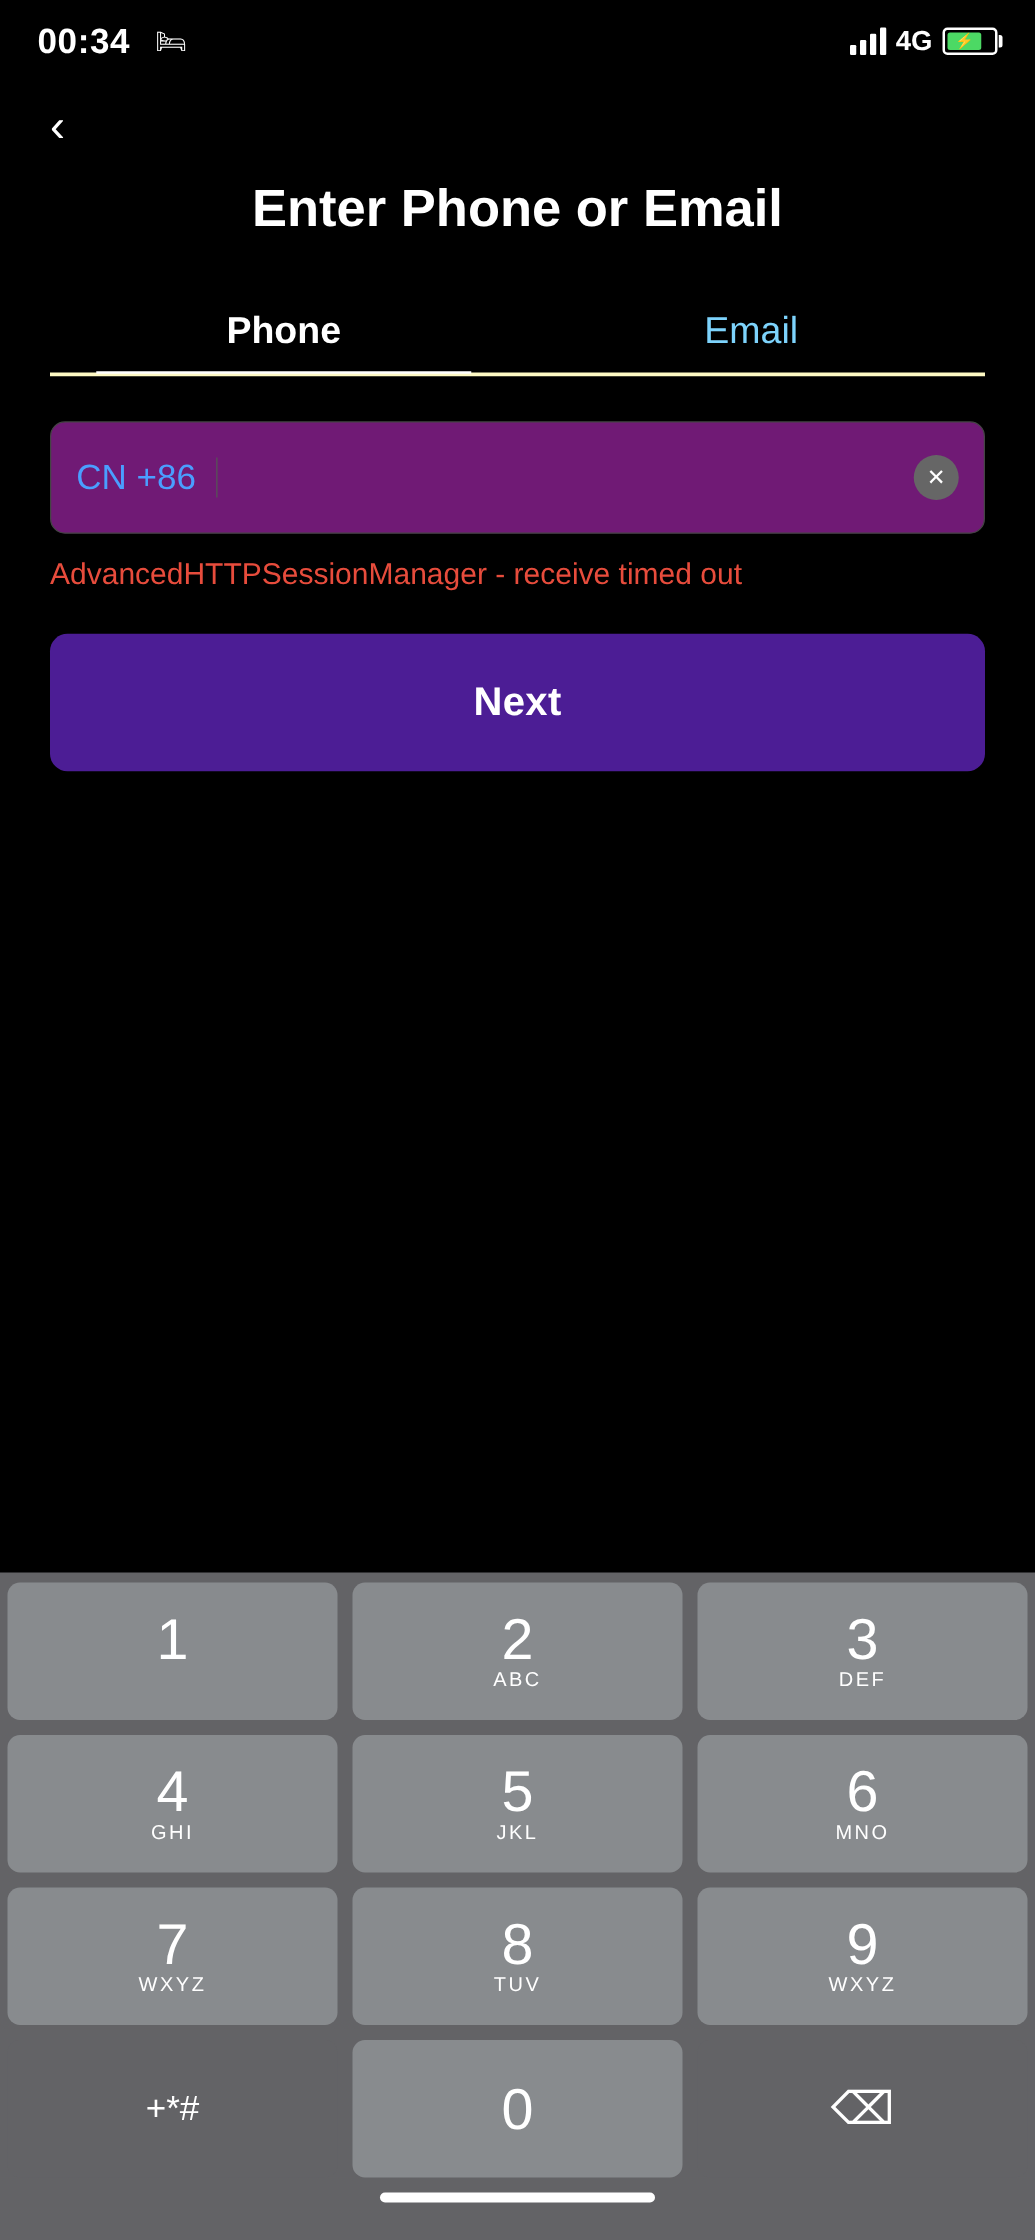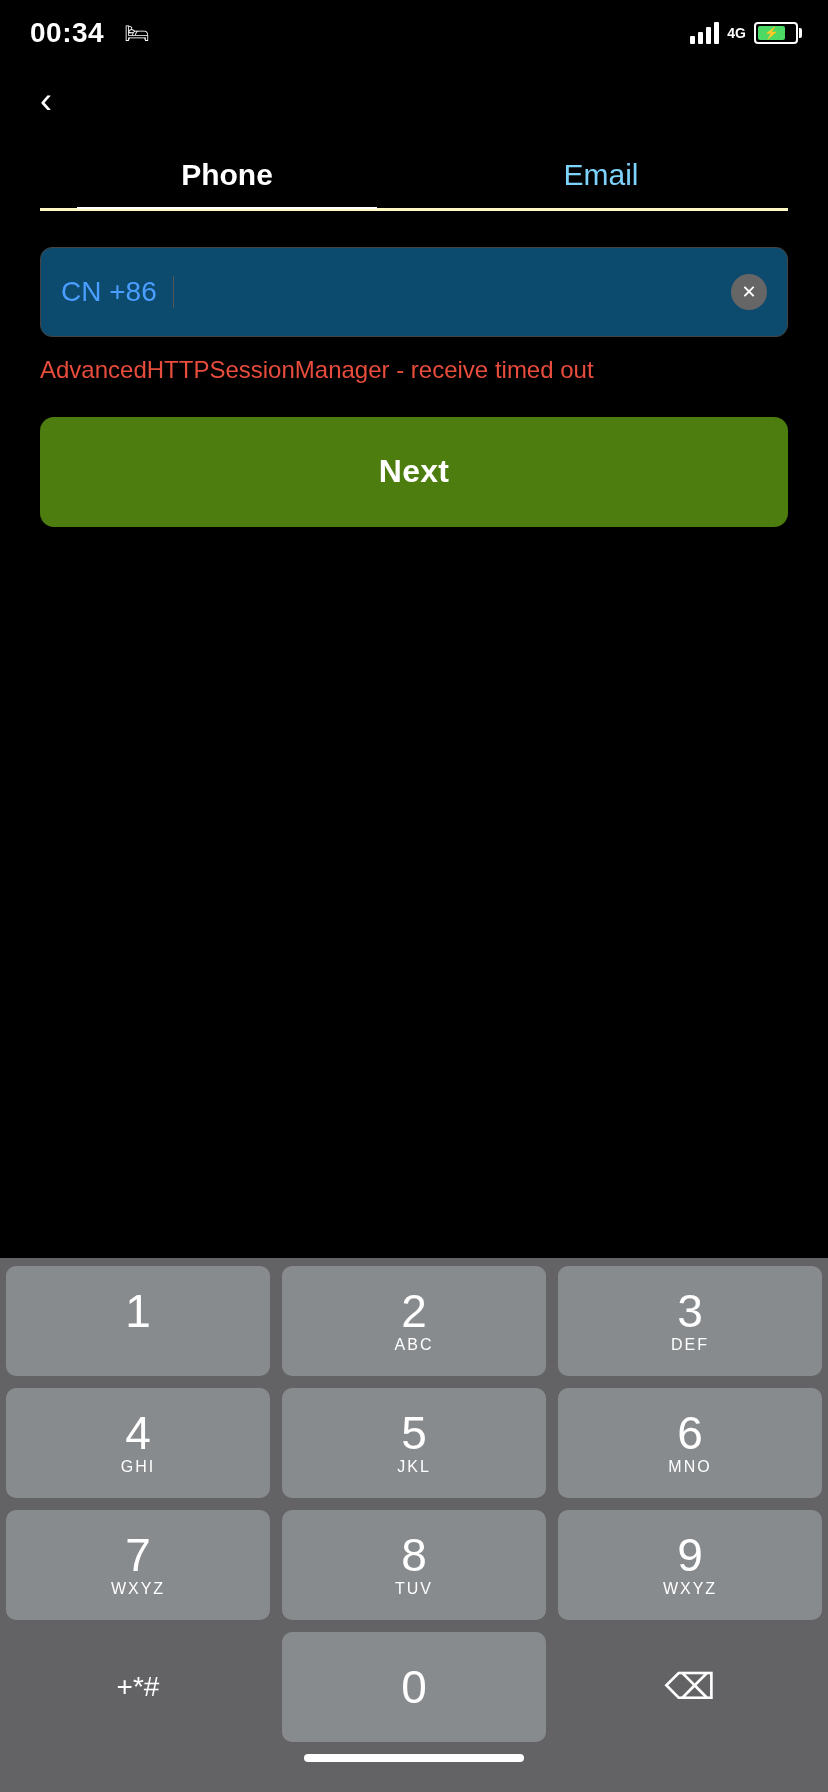--- a/index.html
+++ b/index.html
@@ -48,21 +48,21 @@
       background: #fff;
       border-radius: 1px;
     }
 
     .signal-bar:nth-child(1) { height: 8px; }
     .signal-bar:nth-child(2) { height: 12px; }
     .signal-bar:nth-child(3) { height: 17px; }
     .signal-bar:nth-child(4) { height: 22px; }
 
     .network-label {
-      font-size: 14px;
+      font-size: 22px;
       font-weight: 600;
     }
 
     .battery-container {
       display: flex;
       align-items: center;
       gap: 3px;
     }
 
     .battery-icon {
@@ -160,21 +160,21 @@
       left: 10%;
       width: 80%;
       height: 2px;
       background: #fff;
     }
 
     
     .phone-input-row {
       display: flex;
       align-items: center;
-      background: #0c4a6e;
+      background: #701a75;
       border-radius: 12px;
       padding: 0 20px;
       height: 90px;
       margin-bottom: 16px;
       border: 1px solid #444;
     }
 
     .country-code {
       color: #4a9eff;
       font-size: 28px;
@@ -215,21 +215,21 @@
       color: #e74c3c;
       font-size: 24px;
       margin-bottom: 30px;
       line-height: 1.4;
     }
 
     
     .next-btn {
       width: 100%;
       height: 110px;
-      background: #4d7c0f;
+      background: #4c1d95;
       border: none;
       border-radius: 14px;
       color: #fff;
       font-size: 32px;
       font-weight: 600;
       cursor: pointer;
       margin-bottom: 28px;
       letter-spacing: 0.3px;
     }
 
@@ -333,20 +333,21 @@
           <span class="battery-bolt">⚡</span>
         </div>
       </div>
     </div>
   </div>
 </div>
 
 <div class="main-content">
   <button class="back-btn">‹</button>
 
+  <h1 class="page-title">Enter Phone or Email</h1>
 
   
   <div class="tabs">
     <div class="tab active">
       <span>Phone</span>
     </div>
     <div class="tab">
       <span>Email</span>
     </div>
   </div>

